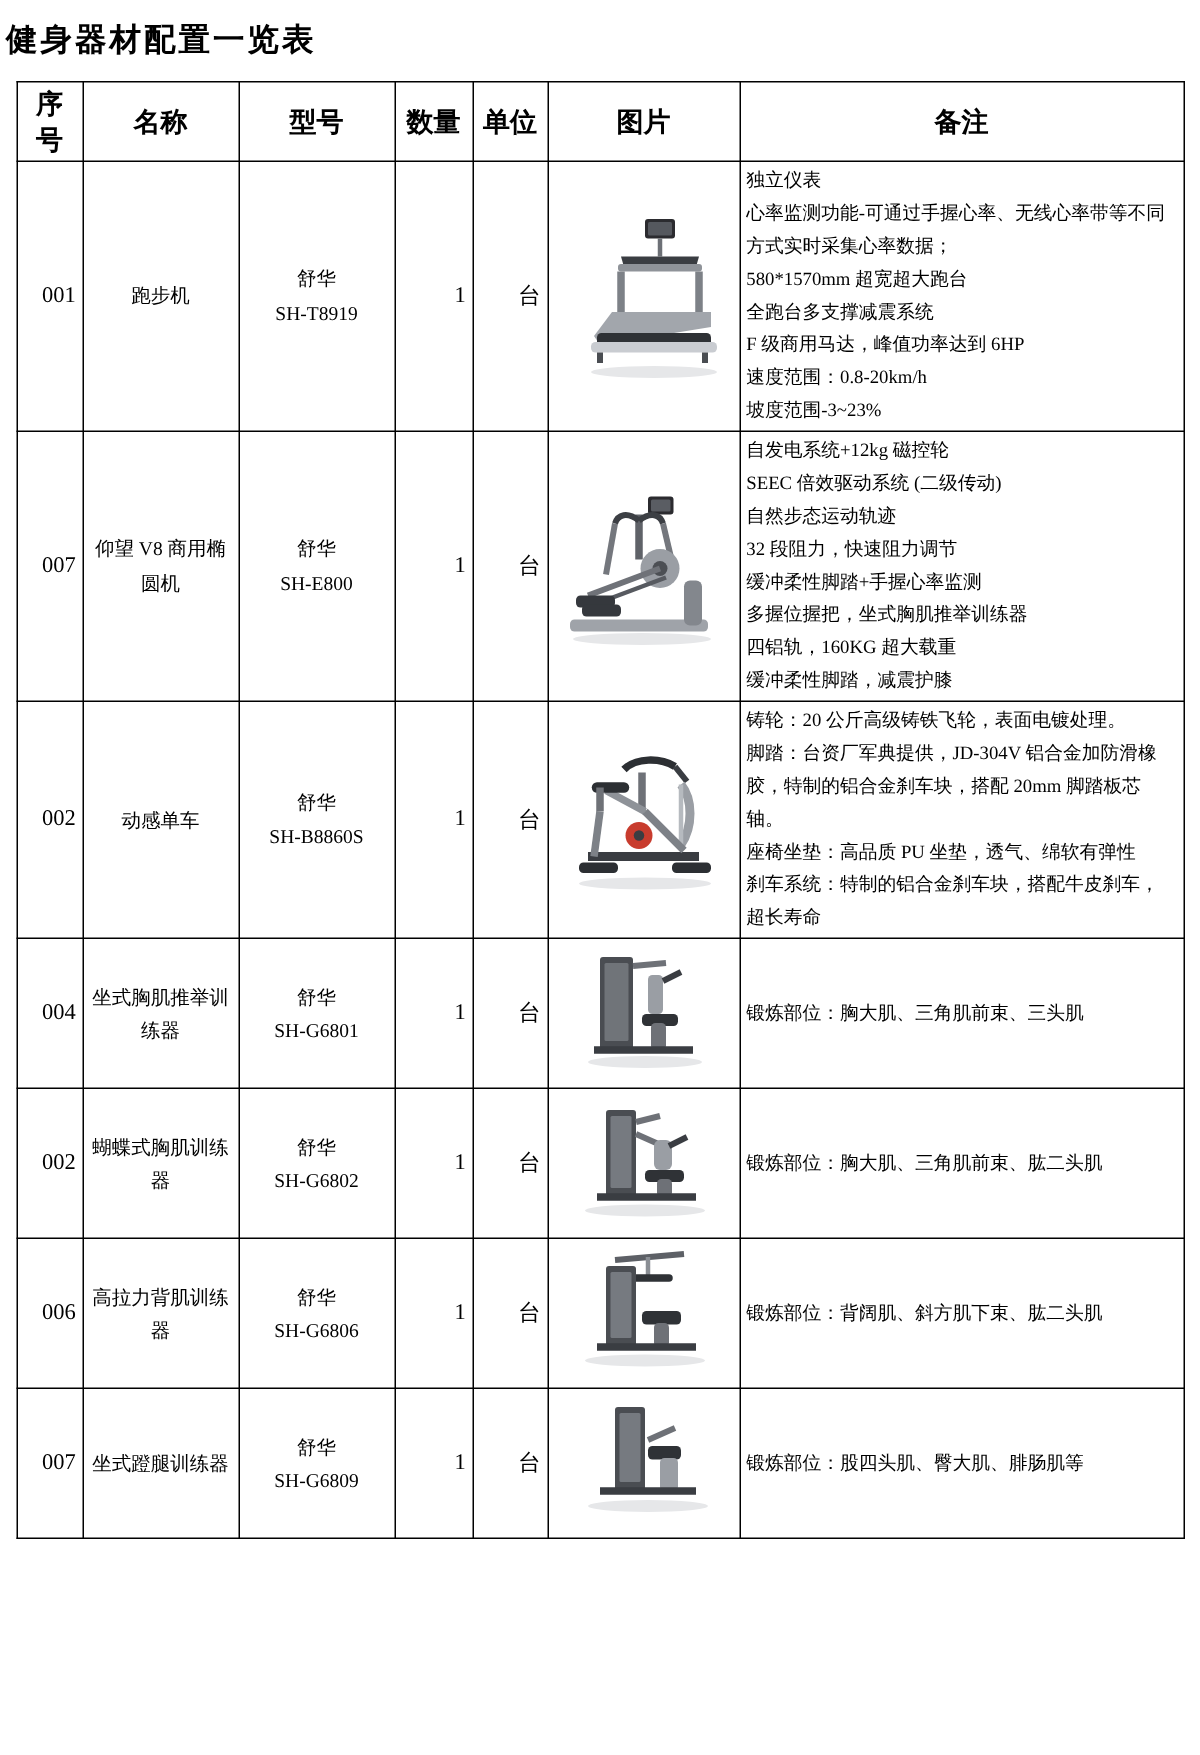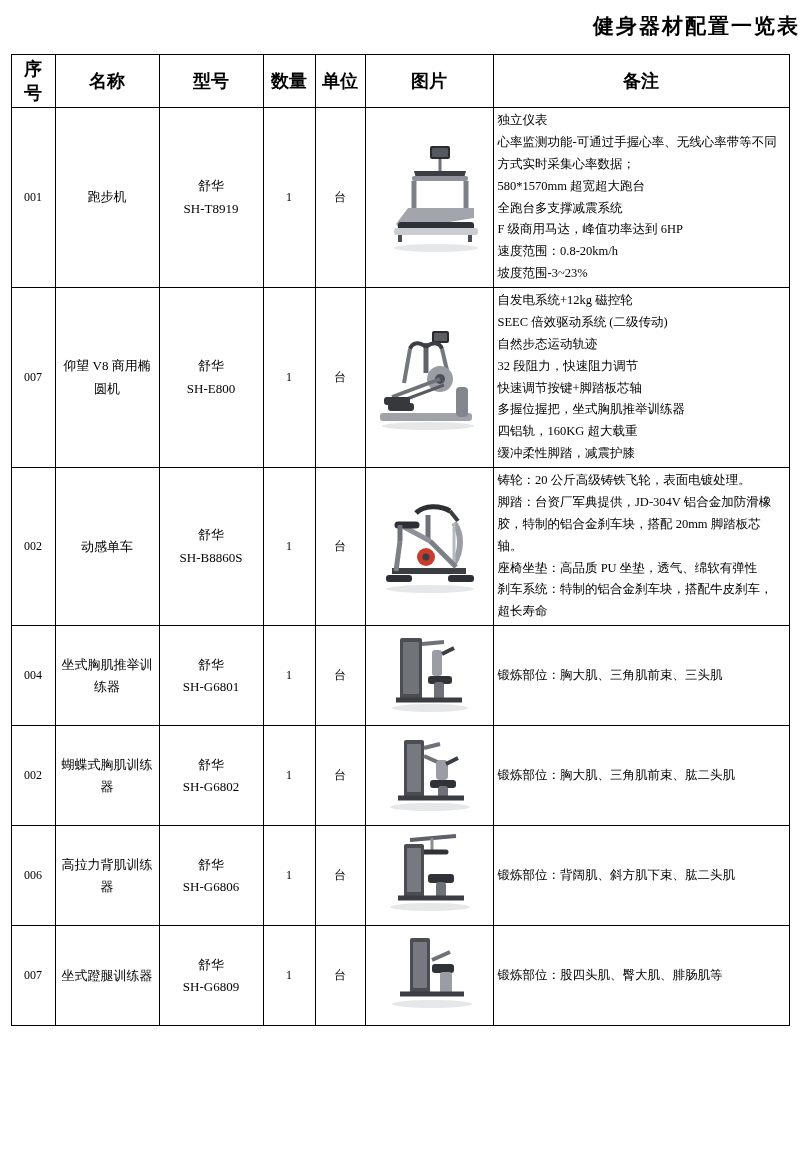--- a/index.html
+++ b/index.html
@@ -11,25 +11,25 @@
     width: 800px;
     font-family: "Liberation Serif", "DejaVu Serif", serif;
     color: #000;
   }
   .page {
     width: 800px;
     box-sizing: border-box;
     padding: 0;
   }
   .doc-title {
-    text-align: right;
+    text-align: left;
     font-size: 21px;
     font-weight: bold;
     letter-spacing: 2px;
-    padding: 12px 0 14px 16px;
+    padding: 12px 0 14px 4px;
     font-family: "Liberation Serif", "DejaVu Serif", serif;
   }
   table.equip {
     border-collapse: collapse;
     width: 778px;
     margin: 0 auto;
     table-layout: fixed;
   }
   table.equip td, table.equip th {
     border: 1px solid #000;
@@ -45,22 +45,22 @@
   }
   col.c-idx    { width: 44px; }
   col.c-name   { width: 104px; }
   col.c-model  { width: 104px; }
   col.c-qty    { width: 52px; }
   col.c-unit   { width: 50px; }
   col.c-img    { width: 128px; }
   col.c-note   { width: 296px; }
 
   td.idx, td.qty, td.unit {
-    text-align: center;
-    font-size: 12px;
+    text-align: right;
+    font-size: 15px;
   }
   td.name, td.model {
     text-align: center;
     font-size: 13px;
     line-height: 1.7;
   }
   td.note {
     font-size: 12.5px;
     line-height: 1.75;
     padding: 6px 8px;
@@ -185,21 +185,21 @@
               <rect x="86" y="74" width="12" height="30" rx="4" fill="#83878d"></rect>
               <ellipse cx="58" cy="113" rx="46" ry="4" fill="#e6e7e9"></ellipse>
             </svg>
           </div>
         </td>
         <td class="note">
           <div class="line">自发电系统+12kg 磁控轮</div>
           <div class="line">SEEC 倍效驱动系统 (二级传动)</div>
           <div class="line">自然步态运动轨迹</div>
           <div class="line">32 段阻力，快速阻力调节</div>
-          <div class="line">快速调节按键+脚踏板芯轴</div>
+          <div class="line">缓冲柔性脚踏+手握心率监测</div>
           <div class="line">多握位握把，坐式胸肌推举训练器</div>
           <div class="line">四铝轨，160KG 超大载重</div>
           <div class="line">缓冲柔性脚踏，减震护膝</div>
         </td>
       </tr>
 
       <tr class="r003">
         <td class="idx">002</td>
         <td class="name">动感单车</td>
         <td class="model">

